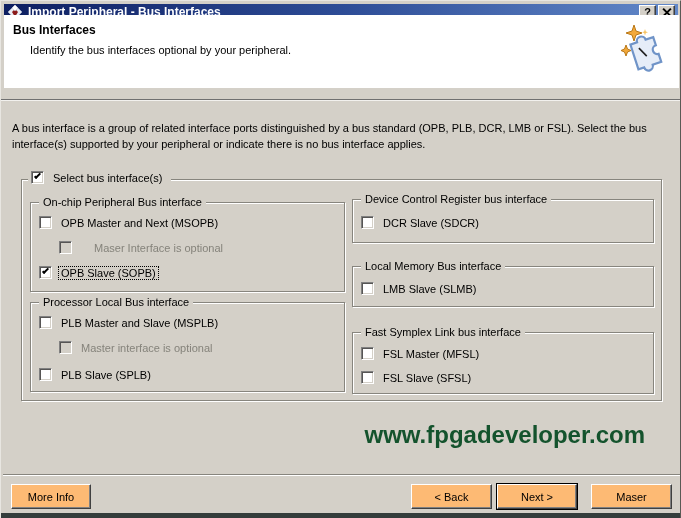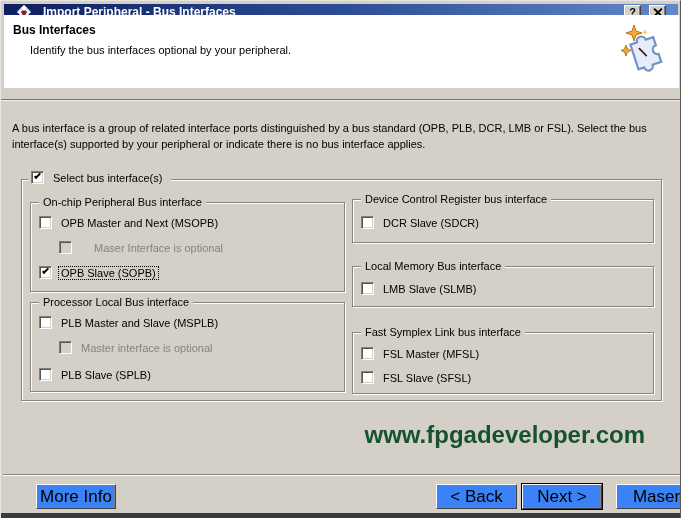--- a/index.html
+++ b/index.html
@@ -11,21 +11,21 @@
     font-size:11px; color:#000;
     border-left:1px solid #e8e6e1;
     border-top:1px solid #e8e6e1;
     border-right:1px solid #5a5a55;
     overflow:hidden;
   }
   
   .titlebar {
     position:absolute; left:3px; top:3px; width:674px; height:16px;
     background:linear-gradient(90deg,#0e1f61 0%, #2d4c96 50%, #6288c9 100%);
-    display:flex; align-items:center; padding:0 12px;gap:6px;
+    display:flex; align-items:center; padding:0 3px;
   }
   .title-icon { width:16px; height:16px; flex:none; }
   .title-text { color:#fff; font-weight:bold; font-size:12px; margin-left:5px; flex:1; white-space:nowrap; overflow:hidden; }
   .tb-btn {
     width:17px; height:15px; background:#d4d0c8; flex:none;
     border:1px solid; border-color:#fff #404040 #404040 #fff;
     box-shadow: inset -1px -1px 0 #808080;
     display:flex; align-items:center; justify-content:center;
     font-weight:bold; font-size:11px; margin-left:2px; cursor:default;
   }
@@ -71,25 +71,25 @@
   .row-label { padding:0 2px; }
   .row-label[data-focused="true"] { outline:1px dotted #000; }
   
   .watermark {
     position:absolute; right:35px; top:420px;
     font-size:24px; font-weight:bold; color:#14532d; letter-spacing:0px;
   }
   
   .footer-sep { position:absolute; left:2px; top:473px; width:677px; height:1px; background:#87857e; box-shadow:0 1px 0 #ffffff; }
   .btn {
-    position:absolute; height:25px; background:#3b82f6;
+    position:absolute; height:25px; background:#fdba74;
     border:1px solid; border-color:#fff #404040 #404040 #fff;
     box-shadow: inset -1px -1px 0 #808080;
     display:flex; align-items:center; justify-content:center;
-    font-size:17px; cursor:default;margin-left:25px;
+    font-size:11px; cursor:default;
   }
   .btn.default { box-shadow: inset -1px -1px 0 #808080, 0 0 0 1px #000; }
   .btn-moreinfo { left:10px;  top:483px; width:80px; }
   .btn-back     { left:410px; top:483px; width:81px; }
   .btn-next     { left:496px; top:483px; width:80px; }
   .btn-cancel   { left:590px; top:483px; width:81px; }
   .bottom-strip { position:absolute; left:0; bottom:0; width:681px; height:5px; background:#343d3b; }
 </style>
 </head>
 <body>

